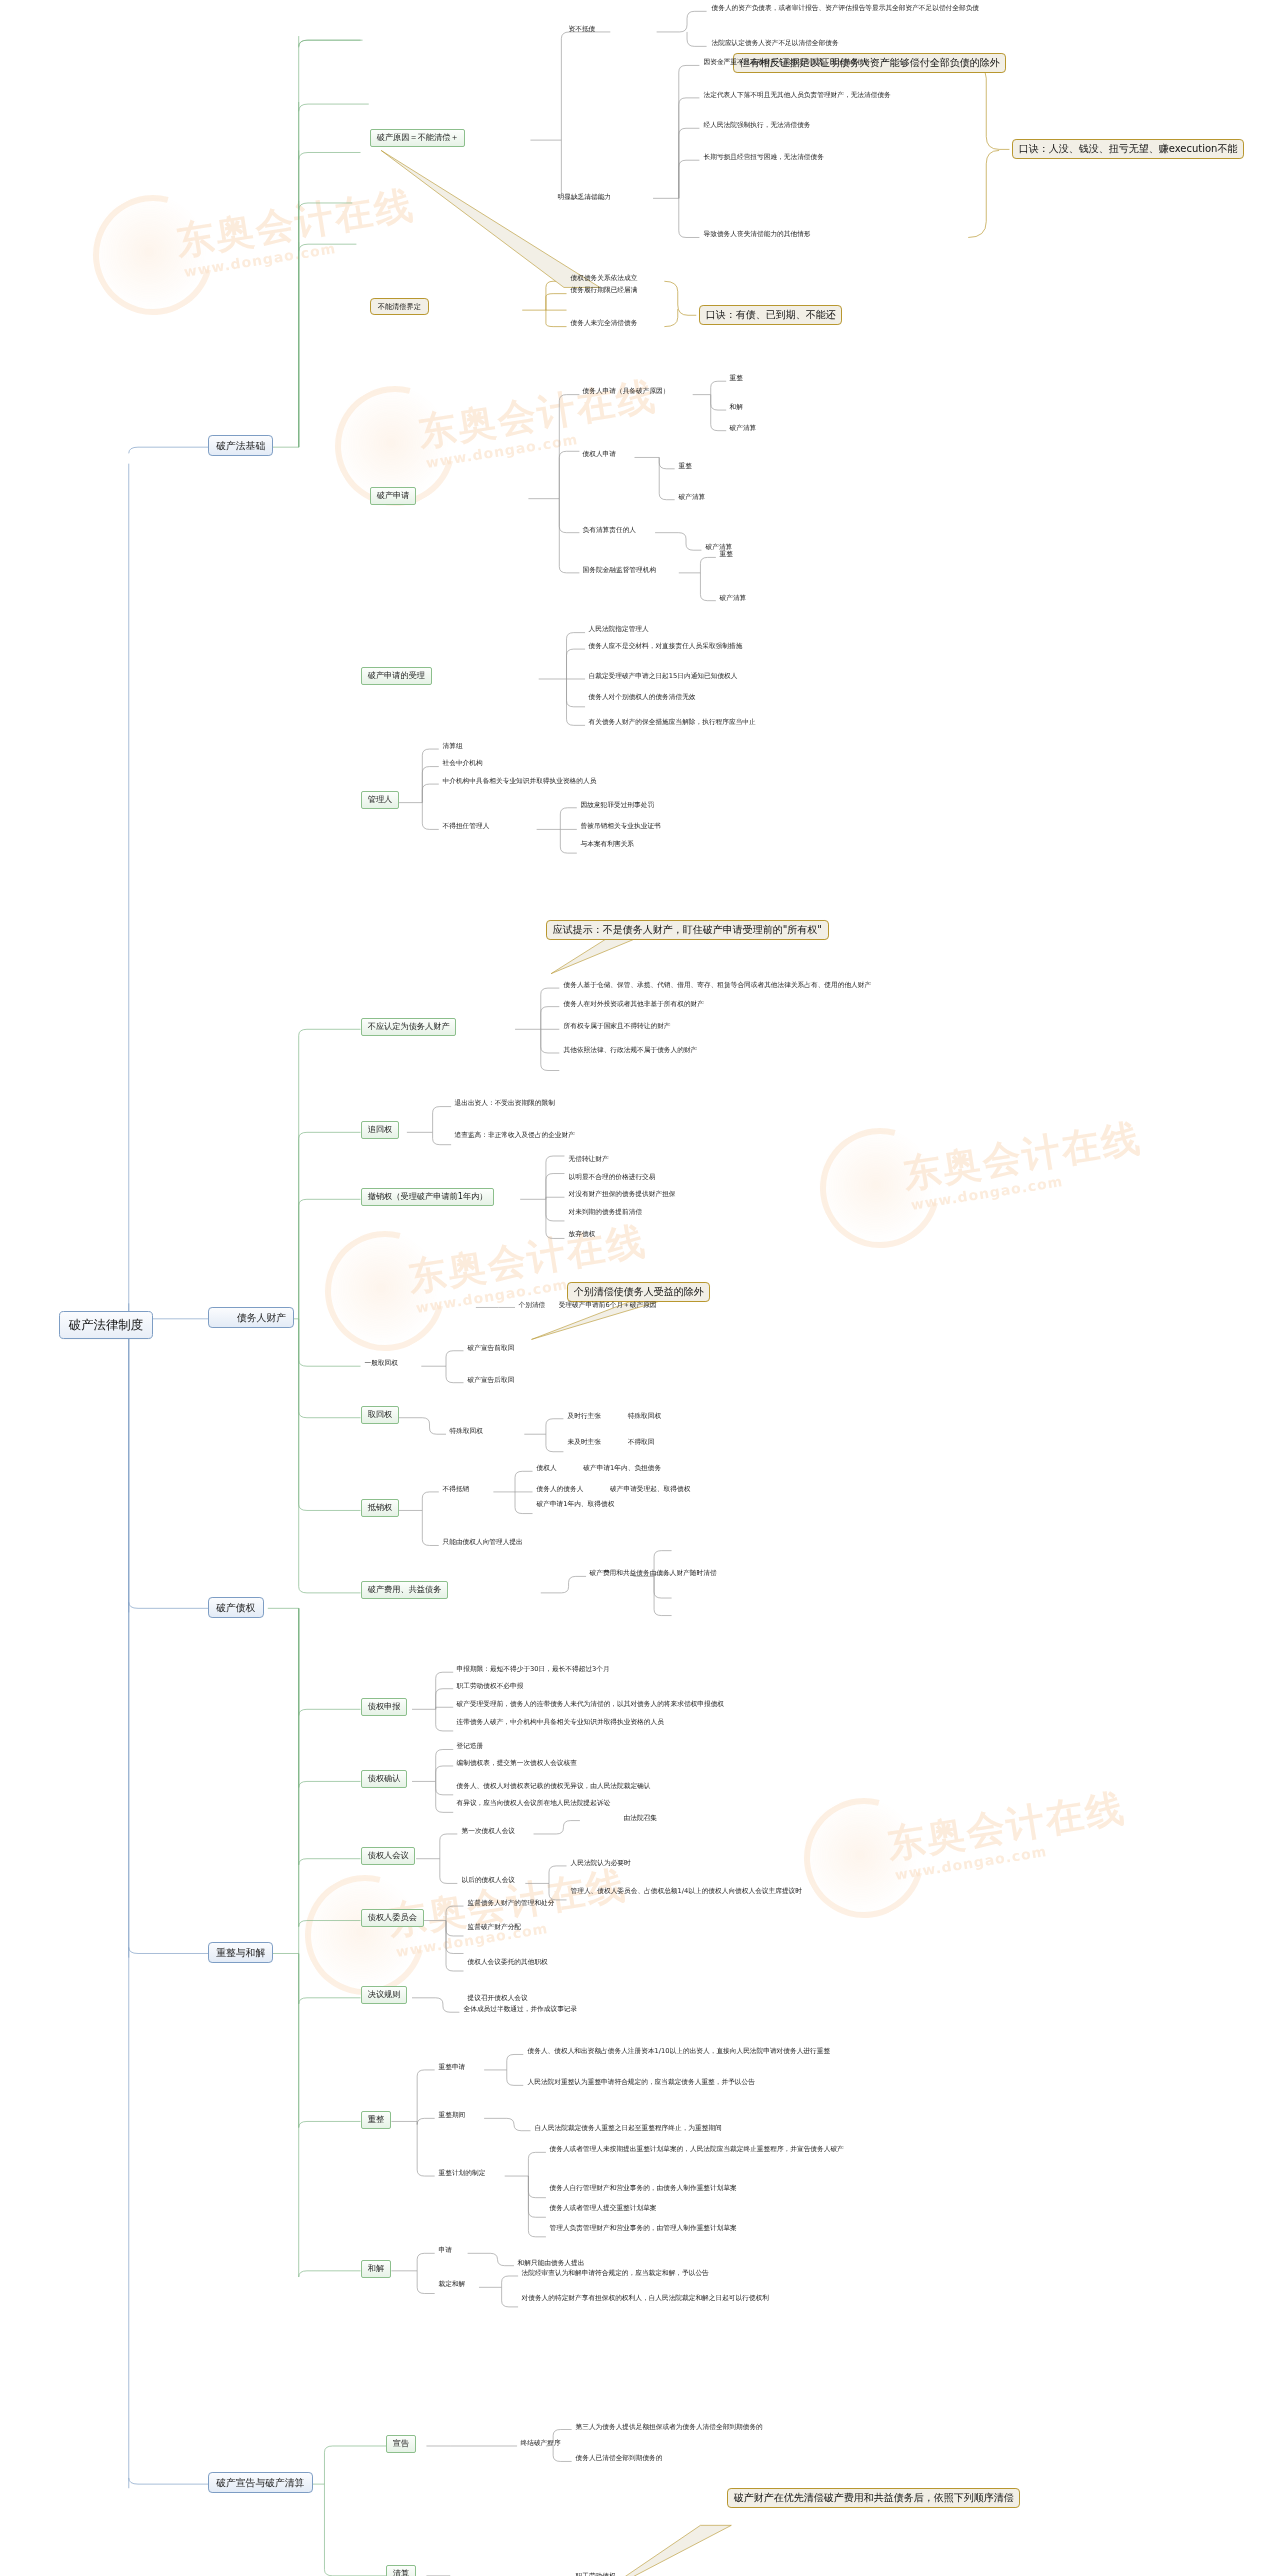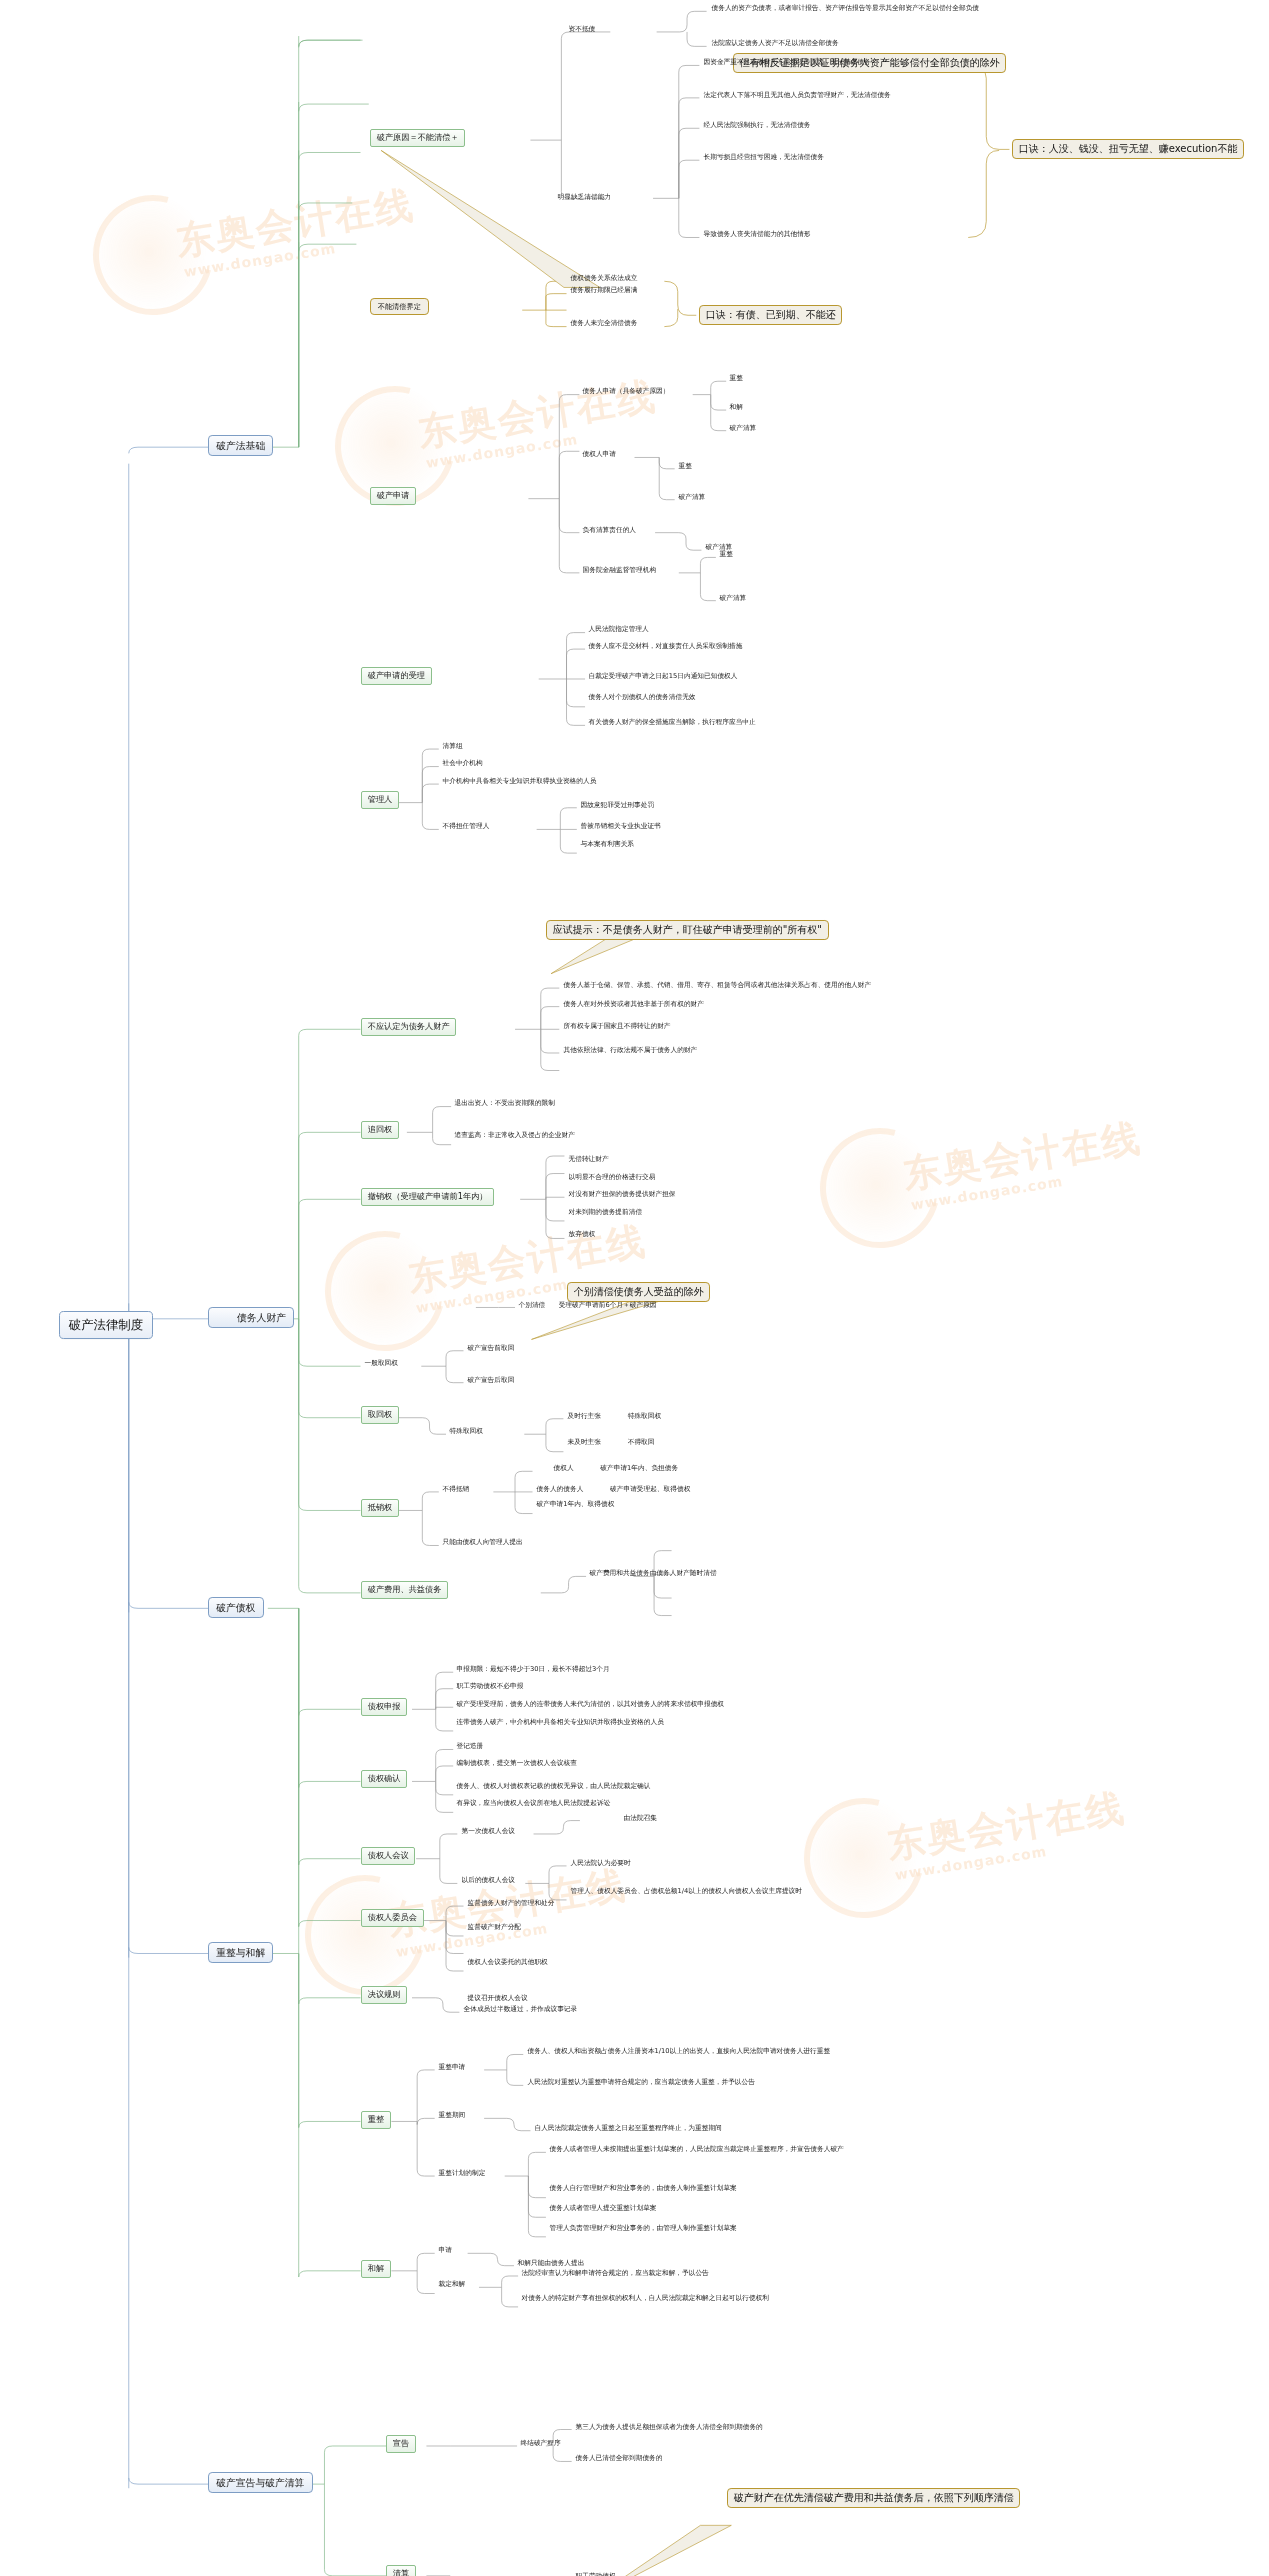--- a/index.html
+++ b/index.html
@@ -512,21 +512,21 @@
   <div class="node n-txt" style="left:517px;top:1302px;">个别清偿　　受理破产申请前6个月＋破产原因</div>
 
   <div class="node n-txt" style="left:466px;top:1345px;">破产宣告前取回</div>
   <div class="node n-txt" style="left:466px;top:1377px;">破产宣告后取回</div>
 
   <div class="node n-txt" style="left:448px;top:1428px;">特殊取回权</div>
   <div class="node n-txt" style="left:566px;top:1413px;">及时行主张　　　　特殊取回权</div>
   <div class="node n-txt" style="left:566px;top:1439px;">未及时主张　　　　不得取回</div>
 
   <div class="node n-txt" style="left:441px;top:1486px;">不得抵销</div>
-  <div class="node n-txt" style="left:552px;top:1465px;">债权人　　　　破产申请1年内、负担债务</div>
+  <div class="node n-txt" style="left:535px;top:1465px;">债权人　　　　破产申请1年内、负担债务</div>
   <div class="node n-txt" style="left:535px;top:1486px;">债务人的债务人　　　　破产申请受理起、取得债权</div>
   <div class="node n-txt" style="left:535px;top:1501px;">破产申请1年内、取得债权</div>
   <div class="node n-txt" style="left:441px;top:1539px;">只能由债权人向管理人提出</div>
 
   <div class="node n-txt" style="left:588px;top:1570px;">破产费用和共益债务由债务人财产随时清偿</div>
   <div class="node n-txt" style="left:674px;top:1545px;"></div>
   <div class="node n-txt" style="left:674px;top:1568px;"></div>
   <div class="node n-txt" style="left:674px;top:1586px;"></div>
   <div class="node n-txt" style="left:674px;top:1603px;"></div>
 

